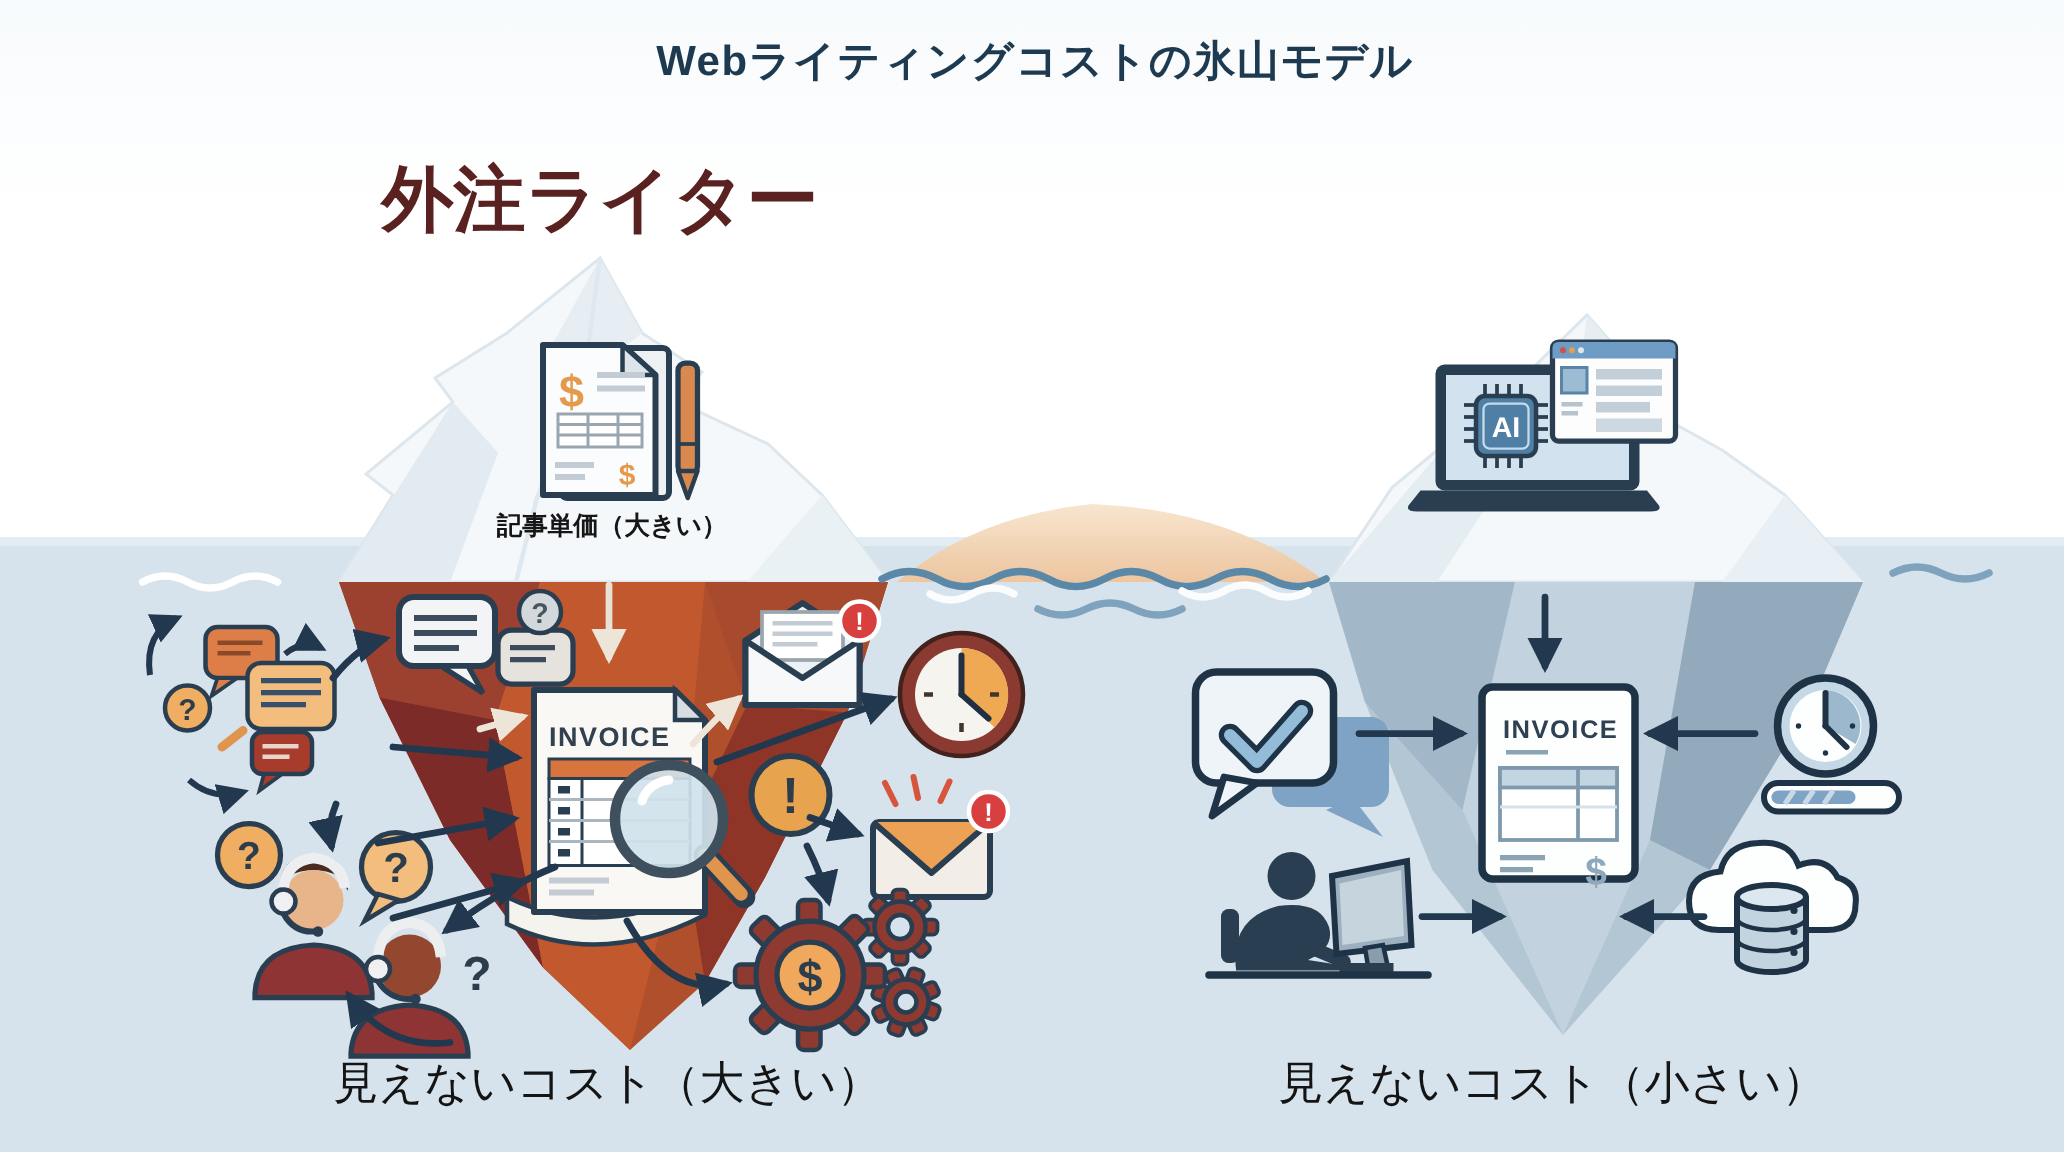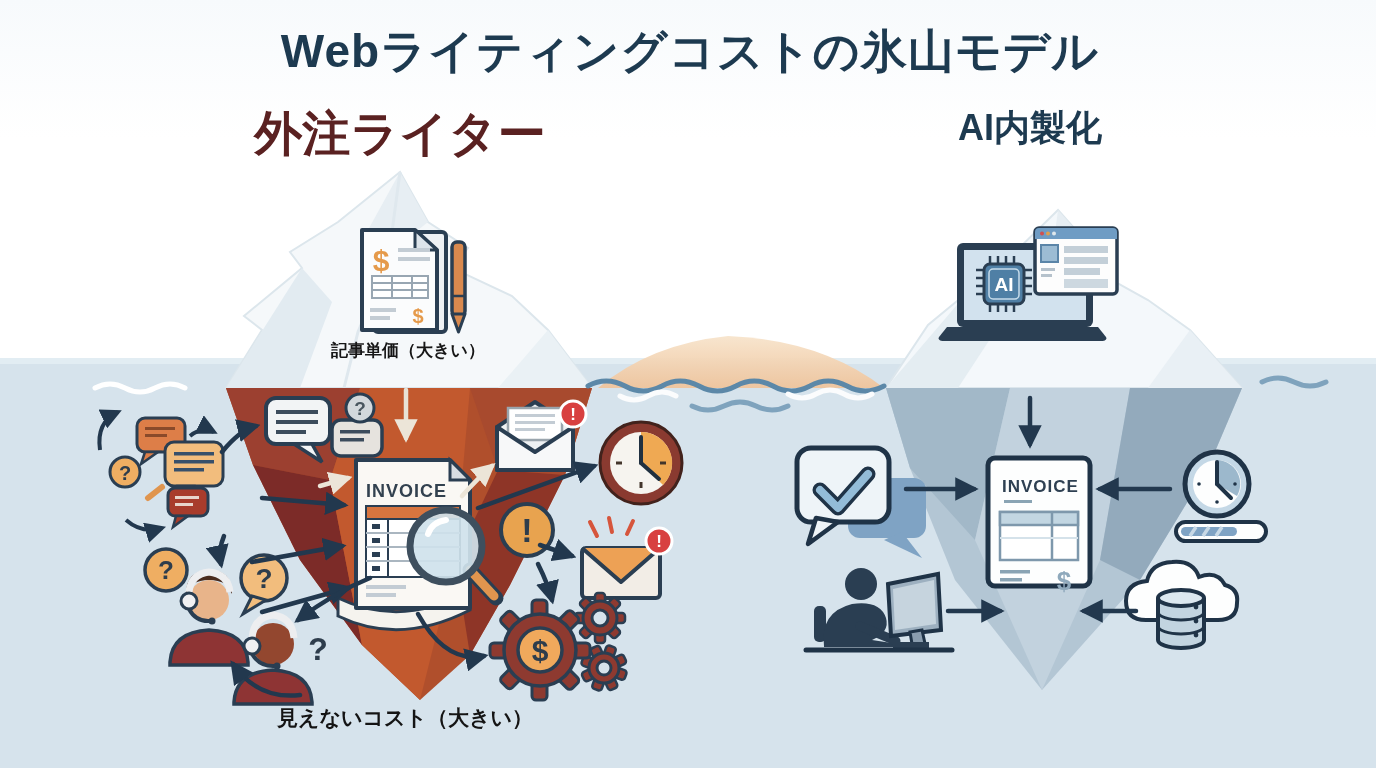--- a/index.html
+++ b/index.html
@@ -2,27 +2,27 @@
 <html><head>
 <meta charset="utf-8">
 <style>
   html,body{margin:0;padding:0;background:#ffffff;}
   #stage{position:relative;width:1376px;height:768px;overflow:hidden;
          font-family:"Liberation Sans","DejaVu Sans",sans-serif;
          background:linear-gradient(180deg,#f7fafc 0%,#ffffff 18%);}
   #scene{position:absolute;left:0;top:0;}
   .lbl{position:absolute;transform:translateX(-50%);white-space:nowrap;
        font-weight:800;line-height:1.1;}
-  .title{top:26px;left:690px;font-size:46px;letter-spacing:1px;color:#1d3a50;}
+  .title{top:26px;left:690px;font-size:28px;letter-spacing:1px;color:#1d3a50;}
   .heading-left{top:108px;left:400px;font-size:48px;color:#5a2121;}
   .heading-right{top:108px;left:1030px;font-size:36px;color:#1d3a50;}
   .waterlabel{font-size:17px;color:#161616;font-weight:700;}
   .wl-left{top:342px;left:408px;}
   .wl-right{top:342px;left:1028px;}
-  .bottomlabel{font-size:21px;color:#141414;font-weight:700;}
+  .bottomlabel{font-size:30px;color:#141414;font-weight:400;}
   .bl-left{top:706px;left:405px;}
   .bl-right{top:706px;left:1035px;}
   .svgtxt{font-family:"Liberation Sans","DejaVu Sans",sans-serif;font-weight:bold;}
 </style>
 </head>
 <body>
 
 <div id="stage">
 
 <svg id="scene" width="1376" height="768" viewBox="0 0 1376 768">
@@ -384,17 +384,17 @@
     <path d="M 1030,398 L 1030,444" stroke="#22384e" stroke-width="4.5" marker-end="url(#m-navy)"></path>
     <path d="M 906,489 L 974,489" stroke="#22384e" stroke-width="4.5" marker-end="url(#m-navy)"></path>
     <path d="M 1170,489 L 1100,489" stroke="#22384e" stroke-width="4.5" marker-end="url(#m-navy)"></path>
     <path d="M 948,611 L 1000,611" stroke="#22384e" stroke-width="4.5" marker-end="url(#m-navy)"></path>
     <path d="M 1136,611 L 1084,611" stroke="#22384e" stroke-width="4.5" marker-end="url(#m-navy)"></path>
   </g>
 </svg>
 
 <div class="lbl title">Webライティングコストの氷山モデル</div>
 <div class="lbl heading-left">外注ライター</div>
-<div class="lbl heading-right">AI内製化</div>
 <div class="lbl waterlabel wl-left">記事単価（大きい）</div>
 <div class="lbl bottomlabel bl-left">見えないコスト（大きい）</div>
+<div class="lbl bottomlabel bl-right">見えないコスト（小さい）</div>
 
 </div>
 
 </body></html>

